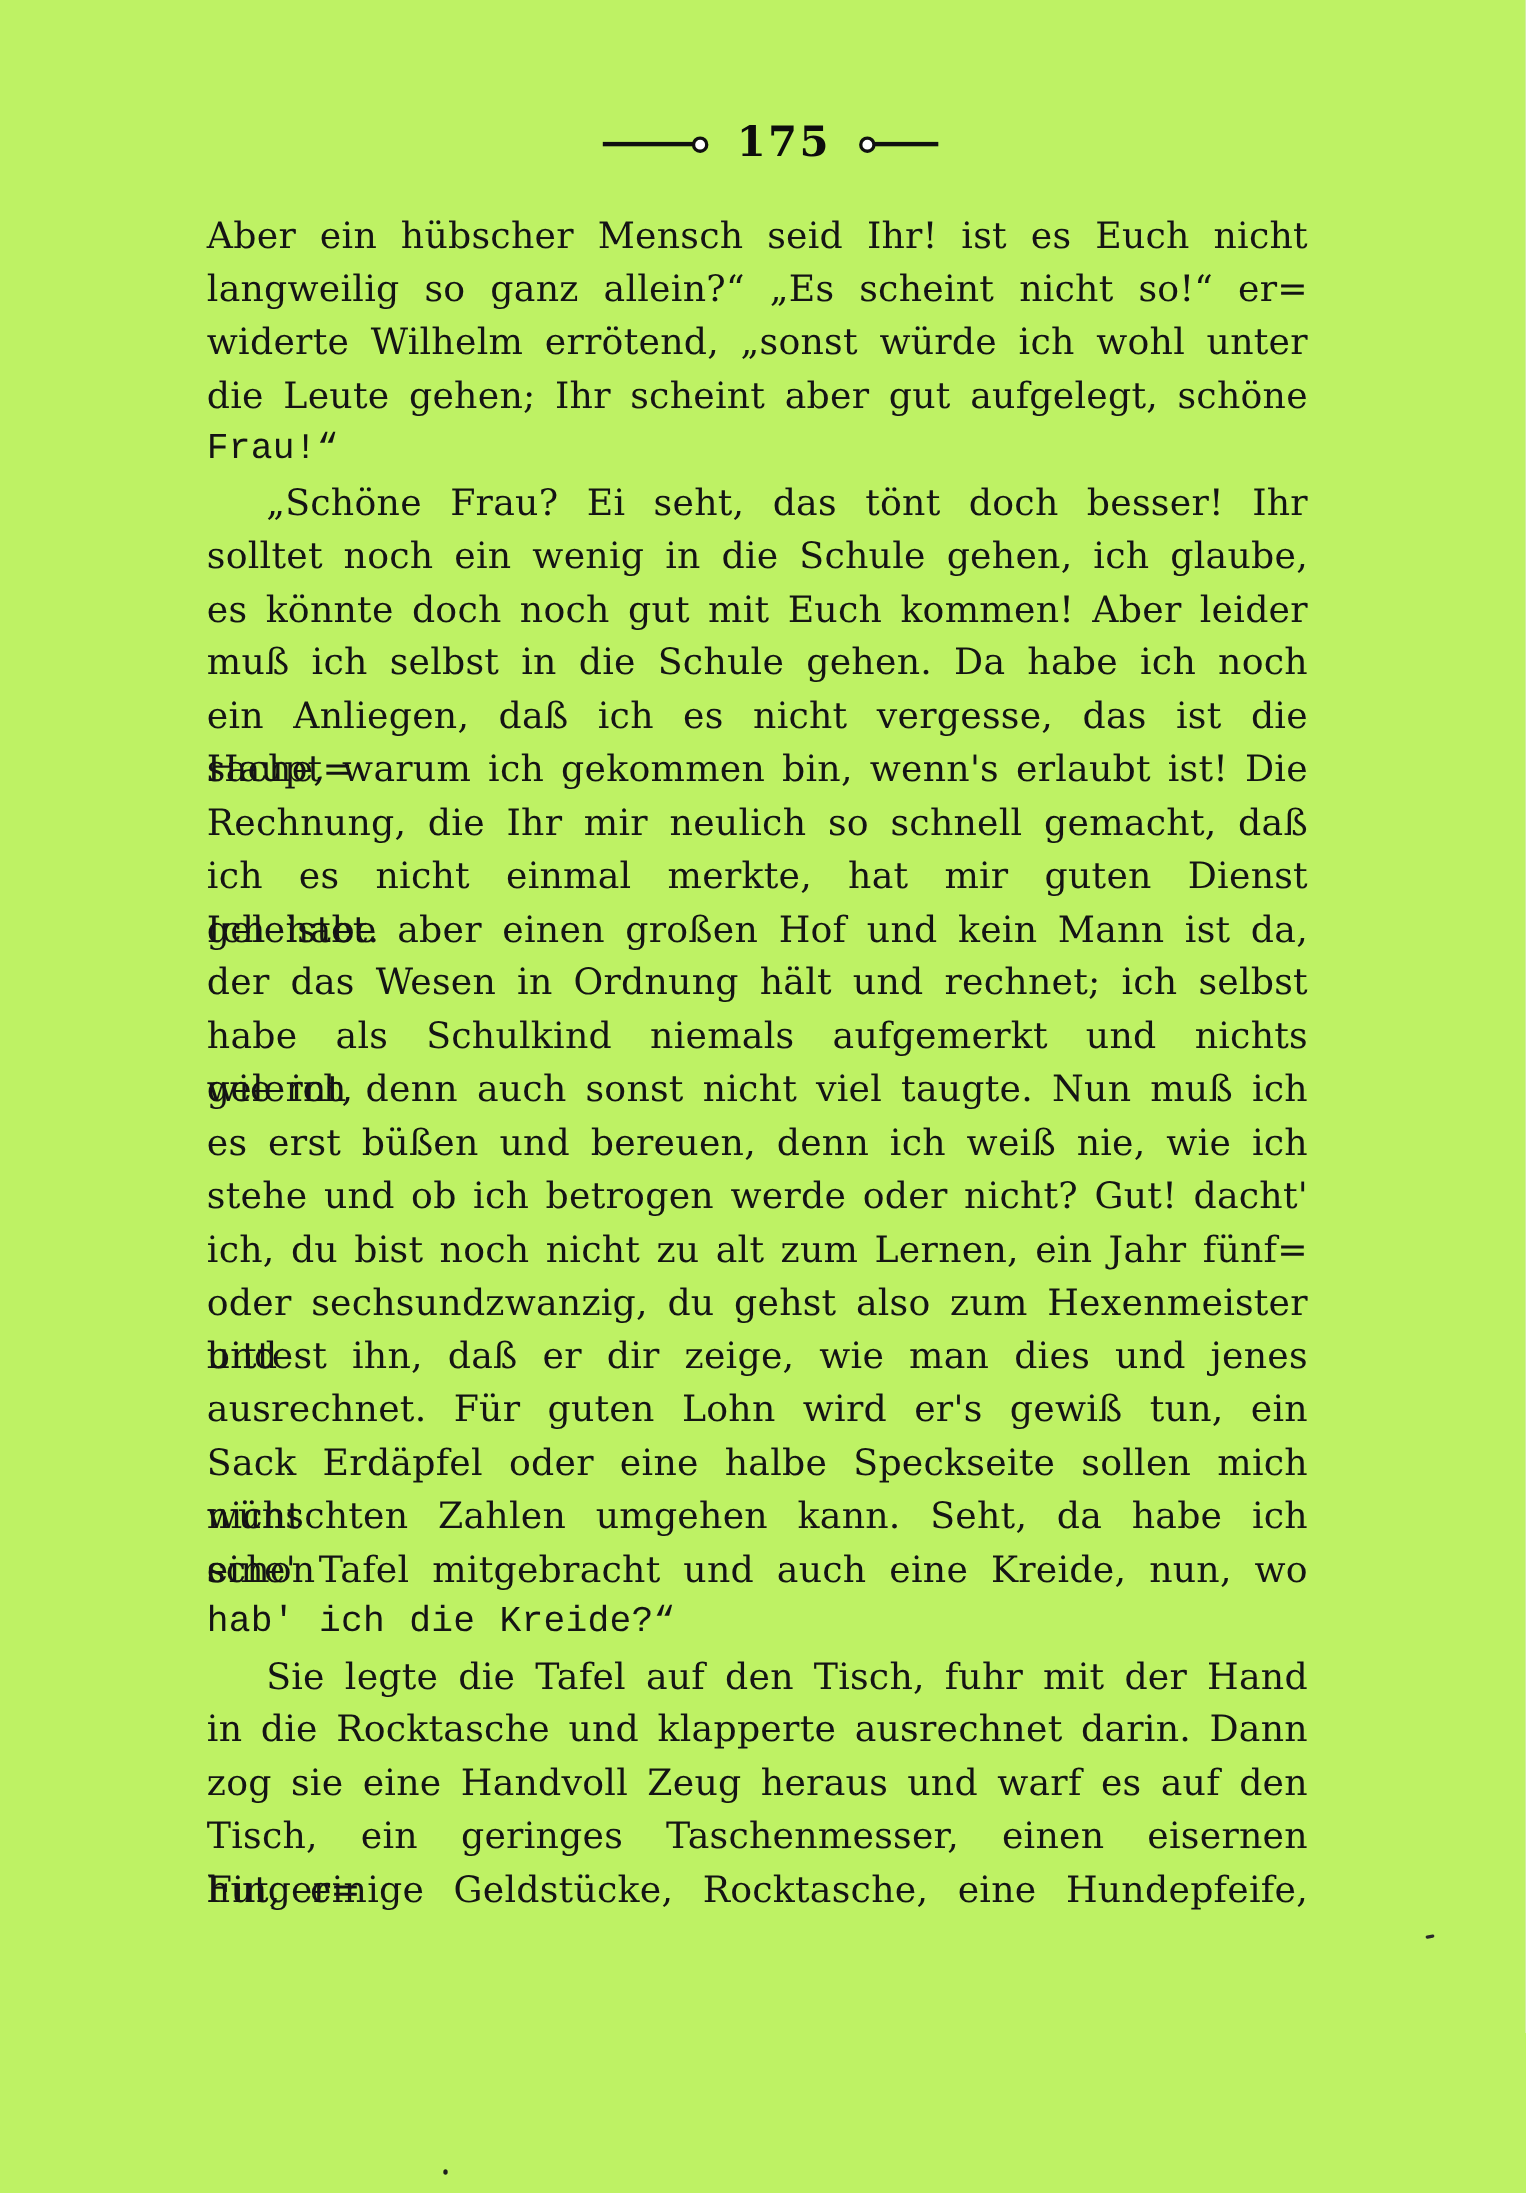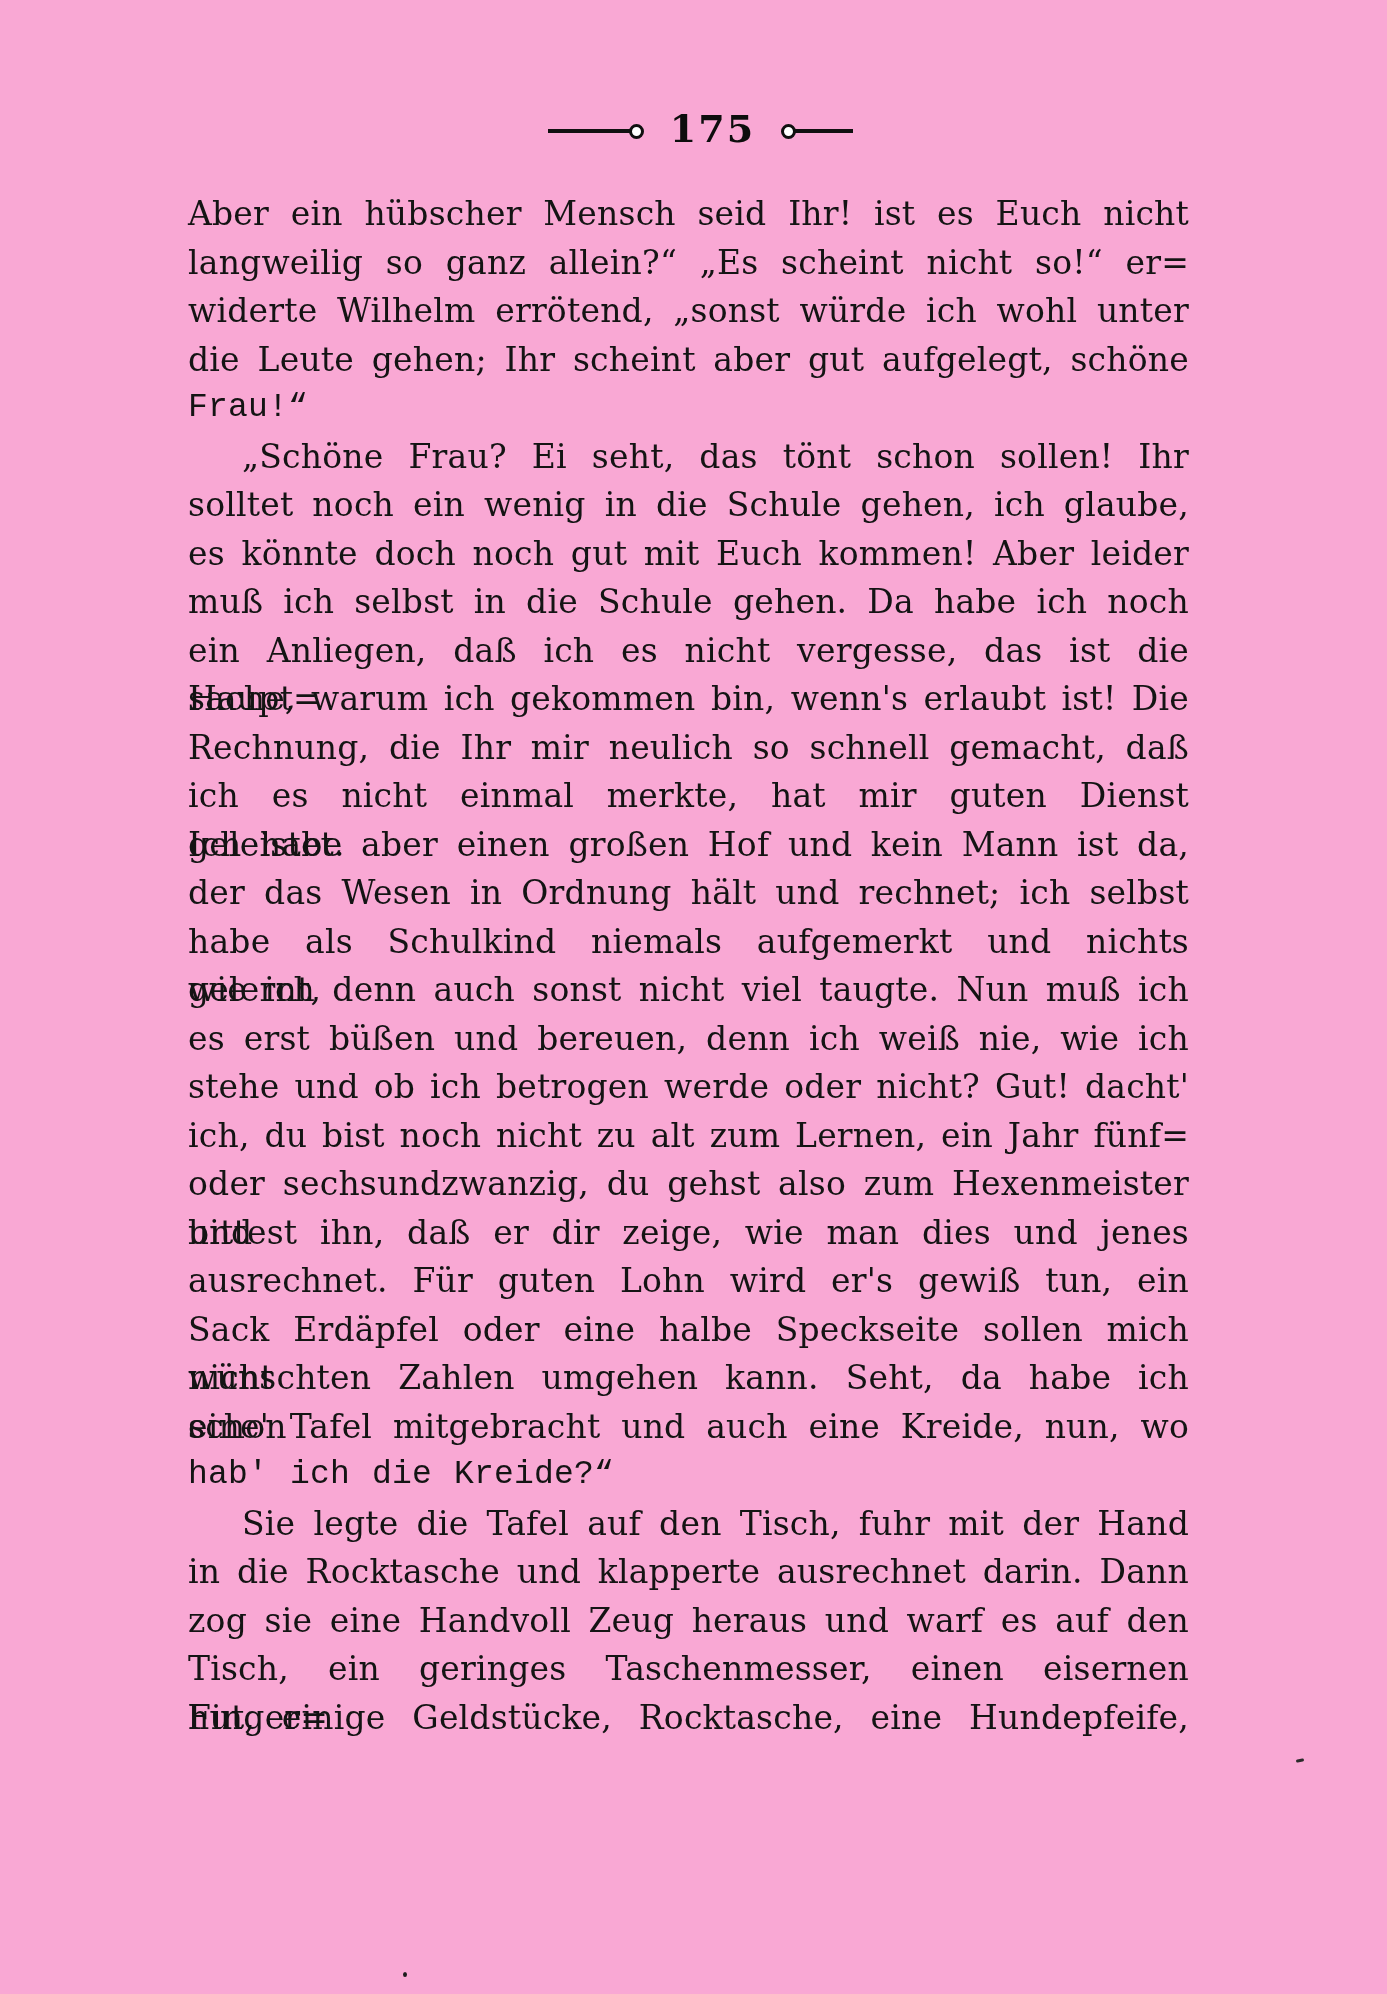--- a/index.html
+++ b/index.html
@@ -1,20 +1,20 @@
 <!DOCTYPE html>
 <html><head>
 <meta charset="utf-8">
 <style>
   html,body { margin:0; padding:0; background:#e8e8e8; }
   .page {
     position:relative;
     width:1387px; height:1994px;
     margin:0 auto;
-    background:#f9a8d4;
+    background:#bef264;
     font-family:"DejaVu Serif", serif;
     color:#151515;
     overflow:hidden;
   }
 
   
   .running-head {
     position:absolute;
     left:200px; top:108px; width:1001px; height:46px;
     display:flex; align-items:center; justify-content:center;
@@ -86,21 +86,21 @@
 
   <div class="text-block">
       <div class="para">
         <div class="line">Aber ein hübscher Mensch seid Ihr! ist es Euch nicht</div>
         <div class="line">langweilig so ganz allein?“  „Es scheint nicht so!“ er=</div>
         <div class="line">widerte Wilhelm errötend, „sonst würde ich wohl unter</div>
         <div class="line">die Leute gehen; Ihr scheint aber gut aufgelegt, schöne</div>
         <div class="line ragged">Frau!“</div>
       </div>
       <div class="para">
-        <div class="line indent">„Schöne Frau?  Ei seht, das tönt schon sollen!  Ihr</div>
+        <div class="line indent">„Schöne Frau?  Ei seht, das tönt doch besser!  Ihr</div>
         <div class="line">solltet noch ein wenig in die Schule gehen, ich glaube,</div>
         <div class="line">es könnte doch noch gut mit Euch kommen!  Aber leider</div>
         <div class="line">muß ich selbst in die Schule gehen.  Da habe ich noch</div>
         <div class="line">ein Anliegen, daß ich es nicht vergesse, das ist die Haupt=</div>
         <div class="line">sache, warum ich gekommen bin, wenn's erlaubt ist!  Die</div>
         <div class="line">Rechnung, die Ihr mir neulich so schnell gemacht, daß</div>
         <div class="line">ich es nicht einmal merkte, hat mir guten Dienst geleistet.</div>
         <div class="line">Ich habe aber einen großen Hof und kein Mann ist da,</div>
         <div class="line">der das Wesen in Ordnung hält und rechnet; ich selbst</div>
         <div class="line">habe als Schulkind niemals aufgemerkt und nichts gelernt,</div>

